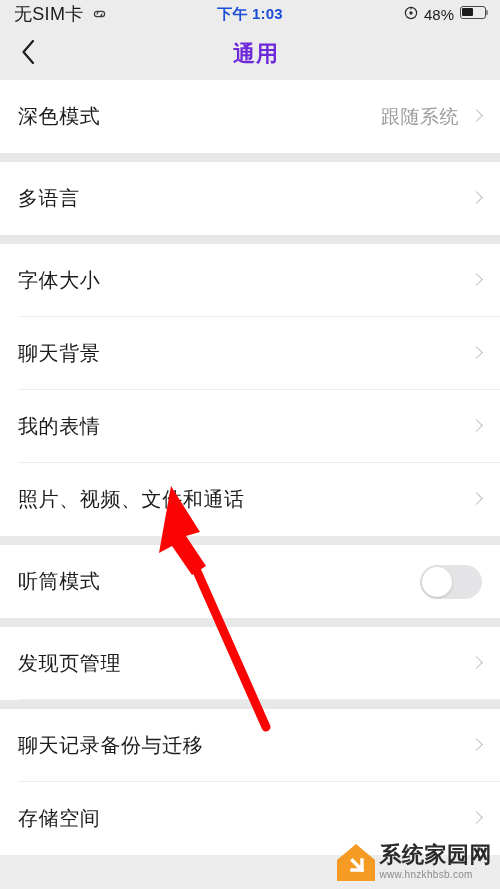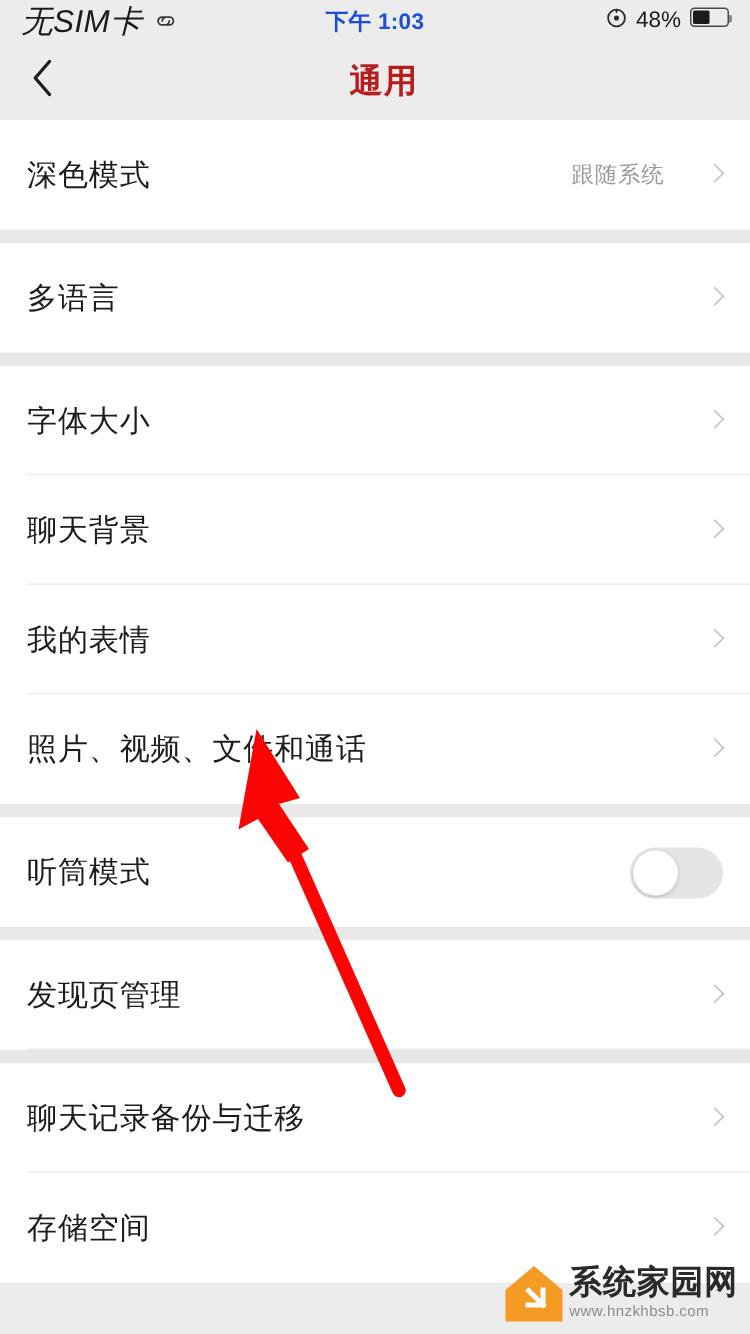--- a/index.html
+++ b/index.html
@@ -19,23 +19,22 @@
   .statusbar {
     height: 28px;
     background: #ececec;
     display: flex;
     align-items: center;
     padding: 0 14px;
     position: relative;
   }
   .sb-left {
     display: flex; align-items: center; gap: 7px;
-    font-size: 21px; color: #1b1b1b; letter-spacing: .3px;
+    font-size: 18px; color: #1b1b1b; letter-spacing: .3px;
     font-weight: 500;
-    font-style: italic;
   }
   .sb-center {
     position: absolute; left: 0; right: 0;
     text-align: center;
     font-size: 15px; color: #1d4ed8; font-weight: 600;
     letter-spacing: .2px;
   }
   .sb-right {
     margin-left: auto;
     display: flex; align-items: flex-start; gap: 6px;
@@ -73,21 +72,21 @@
     display: flex; align-items: center;
   }
   .back-btn {
     width: 56px; height: 52px;
     display: flex; align-items: center; justify-content: center;
     cursor: pointer;
   }
   .nav-title {
     position: absolute; left: 12px; right: 0;
     text-align: center;
-    font-size: 22px; font-weight: 700; color: #b91c1c;
+    font-size: 22px; font-weight: 700; color: #6d28d9;
     letter-spacing: 1px;
   }
 
   
   .list { background: #ececec; }
   .group { background: #ffffff; }
   .gap { height: 9px; background: #e8e8e8; }
 
   .row {
     position: relative;
@@ -105,24 +104,24 @@
     height: 1px;
     background: #ededed;
   }
   .row-label {
     font-size: 20px;
     color: #1c1c1c;
     letter-spacing: .6px;
     flex: 1;
   }
   .row-value {
-    font-size: 15px;
+    font-size: 19px;
     color: #9b9b9b;
     letter-spacing: .5px;
-    margin-right: 28px;
+    margin-right: 12px;
   }
   .chevron {
     width: 11px; height: 18px;
     position: relative;
     flex: none;
   }
   .chevron:before {
     content: "";
     position: absolute;
     left: 1px; top: 3.5px;

